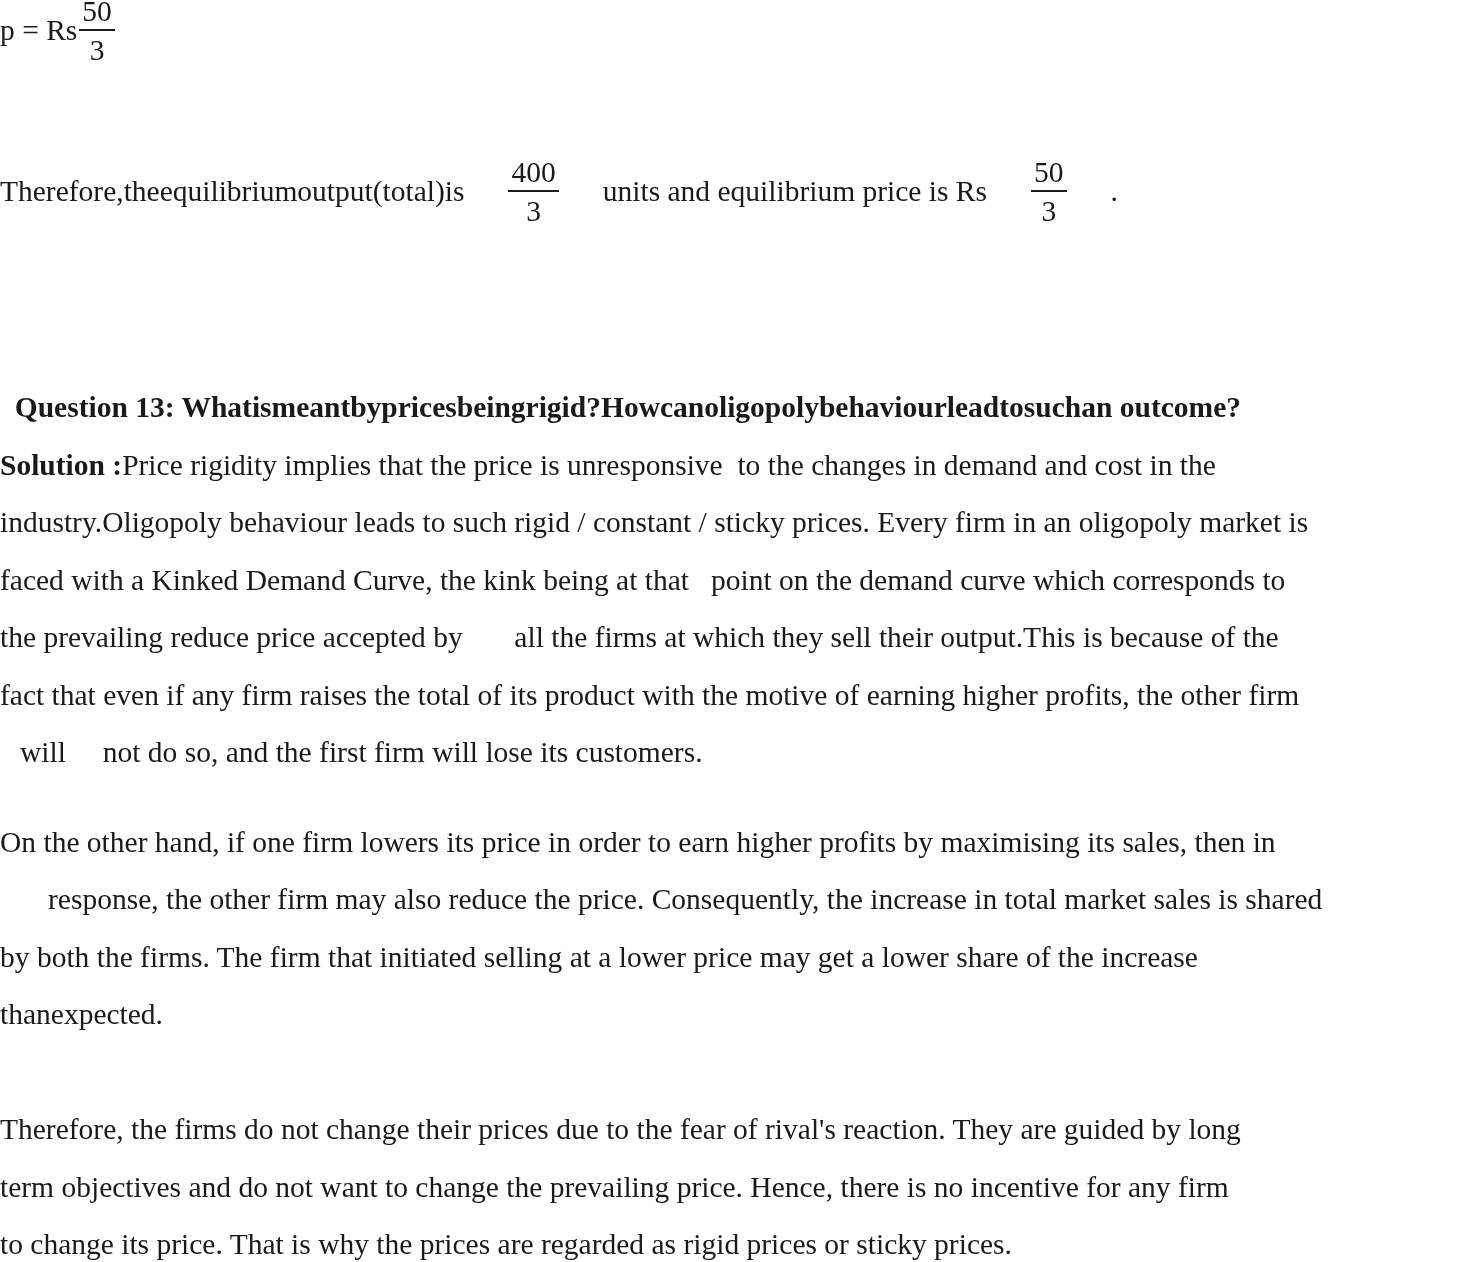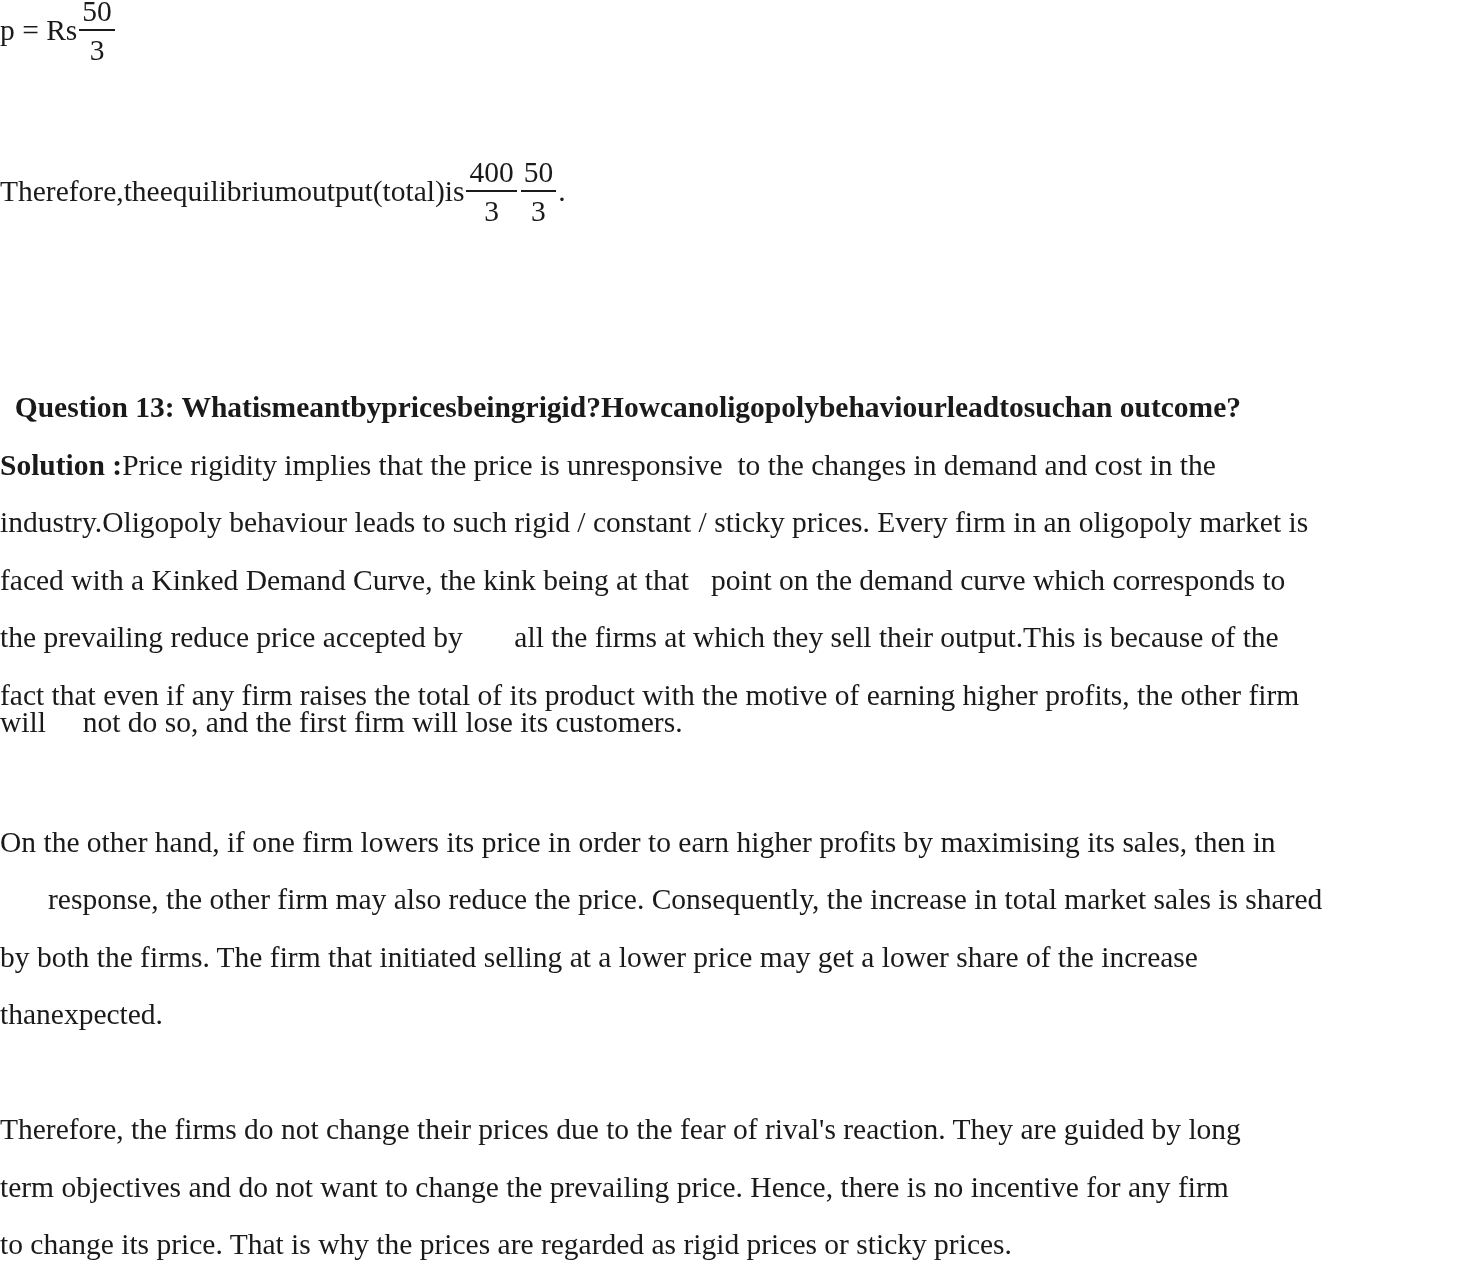--- a/index.html
+++ b/index.html
@@ -25,46 +25,47 @@
 
 <div class="abs eq-row" style="top:-4px;">
   <span>p = Rs</span>
   <span class="frac">
     <span class="num">50</span>
     <span class="bar"></span>
     <span class="den">3</span>
   </span>
 </div>
 
-<div class="abs eq-row" style="top:157px;">
+<div class="abs eq-row" style="top:157px;gap:42px;">
   <span>Therefore,theequilibriumoutput(total)is</span>
   <span class="frac">
     <span class="num">400</span>
     <span class="bar"></span>
     <span class="den">3</span>
   </span>
+  <span>units and equilibrium price is Rs</span>
   <span class="frac">
     <span class="num">50</span>
     <span class="bar"></span>
     <span class="den">3</span>
   </span>
   <span>.</span>
 </div>
 
 <div class="line" style="top:363px;">
   <b>Question 13:</b><b> Whatismeantbypricesbeingrigid?Howcanoligopolybehaviourleadtosuchan outcome?</b>
 </div>
 
 <div>
   <div class="line" style="top:451px;"><b>Solution :</b><span>Price rigidity implies that the price is unresponsive  to the changes in demand and cost in the</span></div>
   <div class="line" style="top:508px;">industry.Oligopoly behaviour leads to such rigid / constant / sticky prices. Every firm in an oligopoly market is</div>
   <div class="line" style="top:566px;">faced with a Kinked Demand Curve, the kink being at that   point on the demand curve which corresponds to</div>
   <div class="line" style="top:623px;">the prevailing reduce price accepted by       all the firms at which they sell their output.This is because of the</div>
   <div class="line" style="top:681px;">fact that even if any firm raises the total of its product with the motive of earning higher profits, the other firm</div>
-  <div class="line" style="top:708px;">will     not do so, and the first firm will lose its customers.</div>
+  <div class="line" style="top:738px;padding-left:20px;">will     not do so, and the first firm will lose its customers.</div>
 </div>
 
 <div>
   <div class="line" style="top:828px;">On the other hand, if one firm lowers its price in order to earn higher profits by maximising its sales, then in</div>
   <div class="line" style="top:885px;padding-left:48px;">response, the other firm may also reduce the price. Consequently, the increase in total market sales is shared</div>
   <div class="line" style="top:943px;">by both the firms. The firm that initiated selling at a lower price may get a lower share of the increase</div>
   <div class="line" style="top:1000px;text-align:center;">thanexpected.</div>
 </div>
 
 <div>

